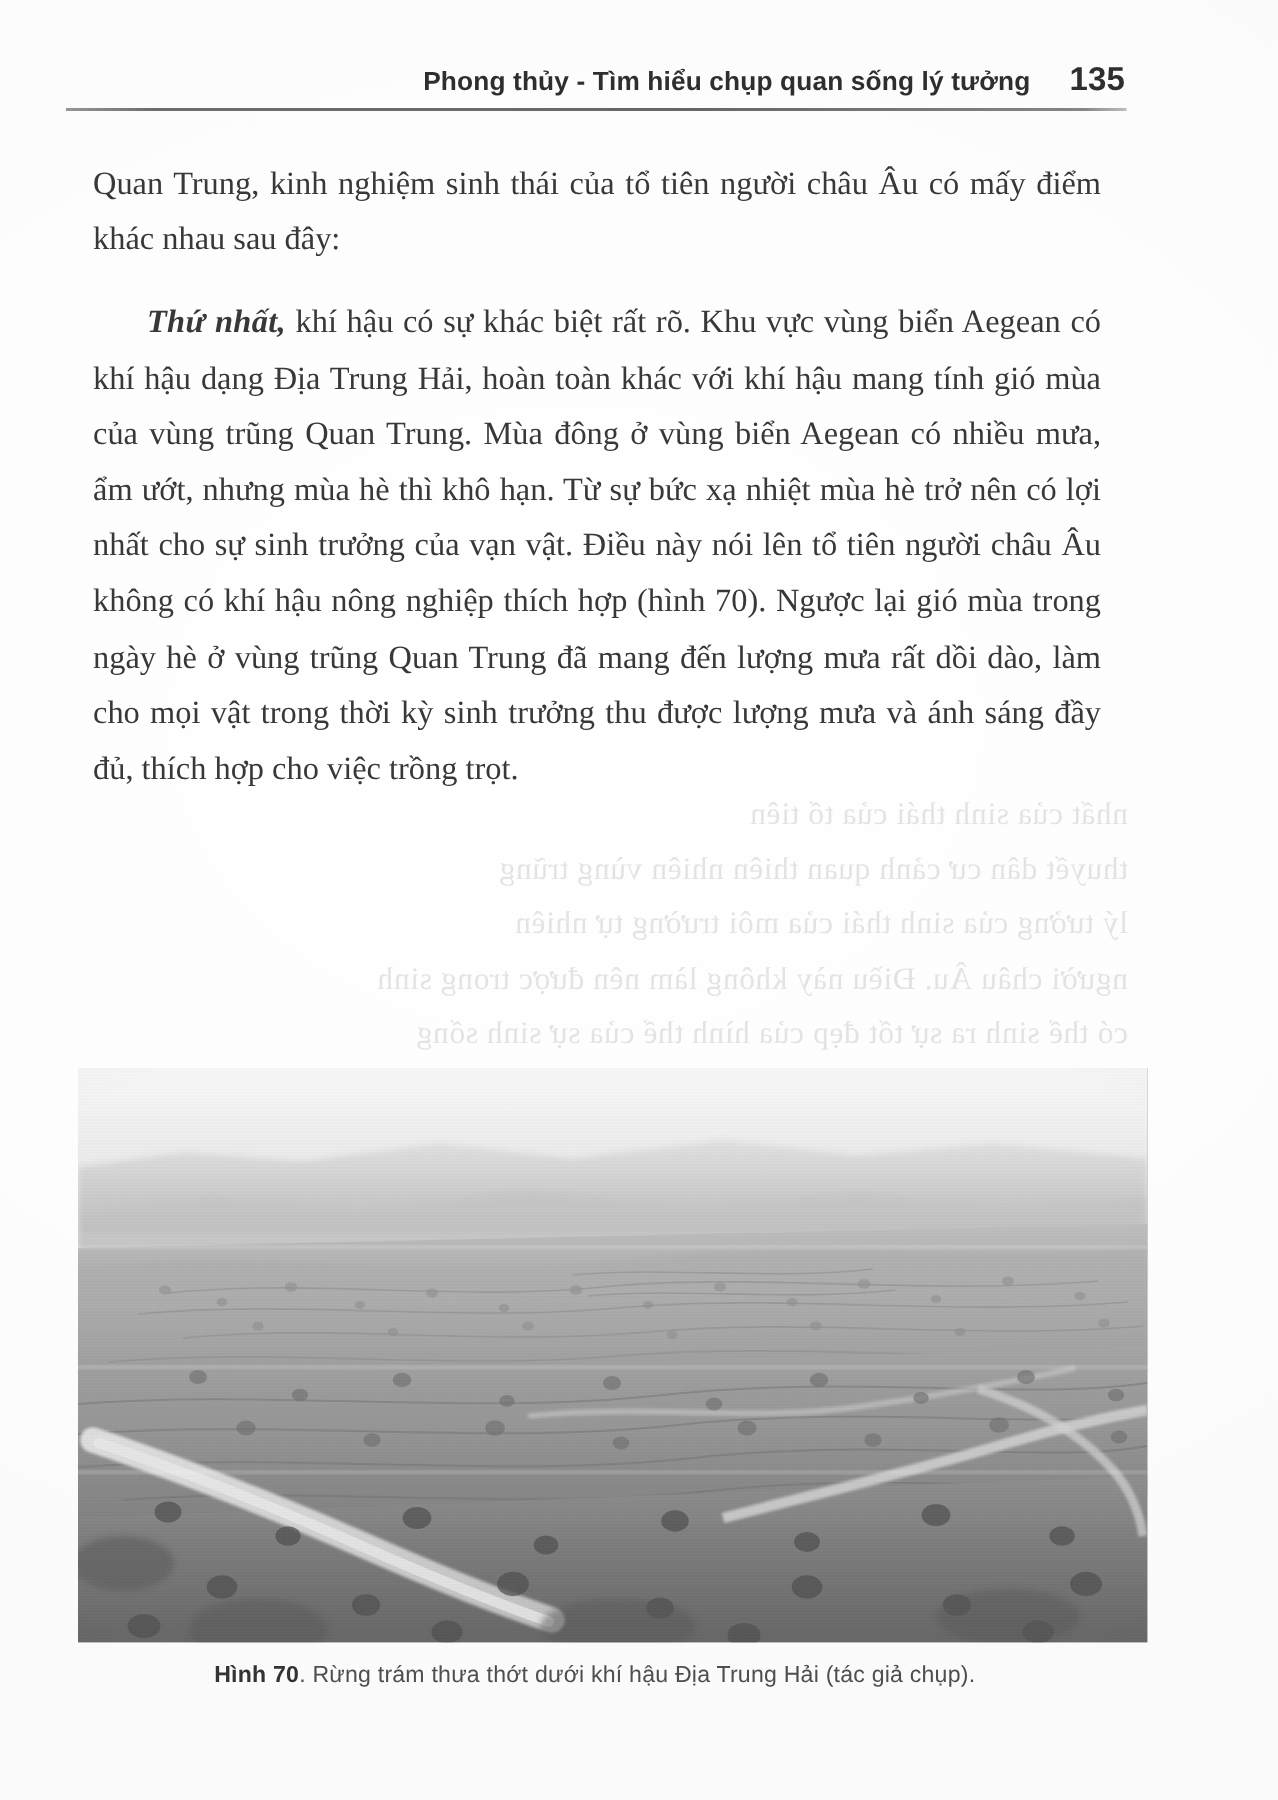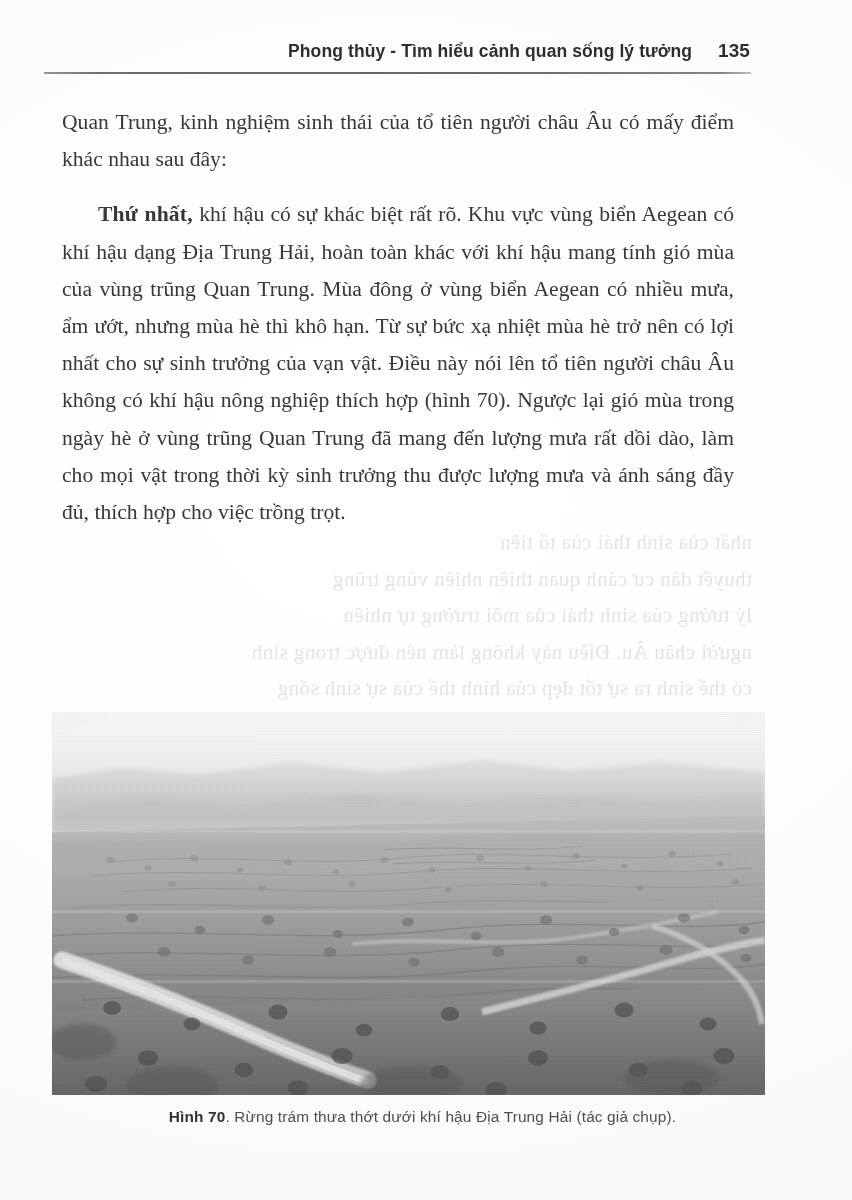--- a/index.html
+++ b/index.html
@@ -31,21 +31,21 @@
     width: 706px;
     text-align: right;
     font-family: "Liberation Sans", "DejaVu Sans", sans-serif;
     font-weight: bold;
     font-size: 17.5px;
     letter-spacing: 0.1px;
     color: #2e2e2e;
     white-space: nowrap;
   }
   .header .hdr-title { margin-right: 26px; }
-  .header .hdr-page { font-size: 19px; }
+  .header .hdr-page { font-size: 22px; }
 
   .header-rule {
     position: absolute;
     left: 44px;
     top: 72px;
     width: 707px;
     height: 2px;
     background: linear-gradient(to right, #8d8d8d 0%, #616161 8%, #5a5a5a 60%, #7b7b7b 96%, #b9b9b9 100%);
     opacity: 0.92;
   }
@@ -64,20 +64,21 @@
   }
   .body-text p {
     margin: 18px;
   }
   .para-lead {
     text-indent: 36px;
     margin-top: 2px !important;
   }
   .lead-in {
     font-weight: bold;
+    font-style: italic;
     letter-spacing: 0.2px;
   }
 
   
   .ghost {
     position: absolute;
     left: 44px;
     top: 524px;
     width: 708px;
     font-size: 21px;
@@ -134,42 +135,42 @@
     opacity: 0.25;
     pointer-events: none;
     background-image:
       repeating-linear-gradient(0deg, rgba(0,0,0,0.05) 0 1px, rgba(255,255,255,0.05) 1px 2px),
       repeating-linear-gradient(90deg, rgba(0,0,0,0.04) 0 1px, rgba(255,255,255,0.04) 1px 2px);
   }
 
   
   .caption {
     position: absolute;
-    left: 66px;
+    left: 40px;
     top: 1108px;
     width: 713px;
     text-align: center;
     font-family: "Liberation Sans", "DejaVu Sans", sans-serif;
     font-size: 15.4px;
     color: #4e4e4e;
     letter-spacing: 0.15px;
     white-space: nowrap;
   }
   .caption .fig-label {
     font-weight: bold;
     color: #333333;
   }
 </style>
 </head>
 <body>
 
 <div class="page">
 
   <div class="header">
-    <span class="hdr-title">Phong thủy - Tìm hiểu cảnh quan sống lý tưởng</span><span class="hdr-page">135</span>
+    <span class="hdr-title">Phong thủy - Tìm hiểu chụp quan sống lý tưởng</span><span class="hdr-page">135</span>
   </div>
   <div class="header-rule"></div>
 
   <div class="ghost" aria-hidden="true">
     <p>nhất của sinh thái của tổ tiên</p>
     <p>thuyết dân cư cảnh quan thiên nhiên vùng trũng</p>
     <p>lý tưởng của sinh thái của môi trường tự nhiên</p>
     <p>người châu Âu. Điều này không làm nên được trong sinh</p>
     <p>có thể sinh ra sự tốt đẹp của hình thể của sự sinh sống</p>
     <p>cảnh hiện thời để trong hành động và vận dụng của vật</p>

